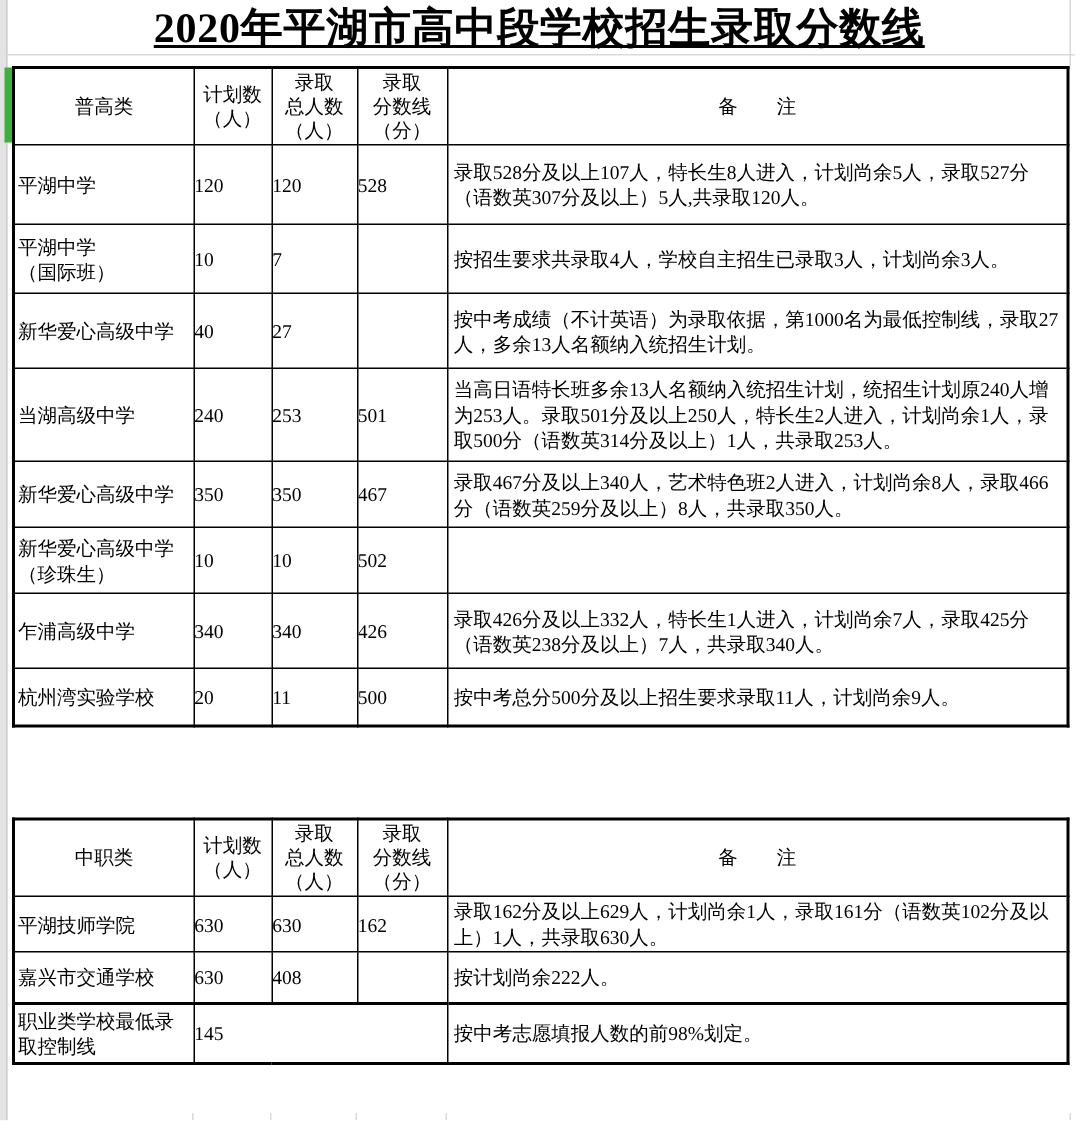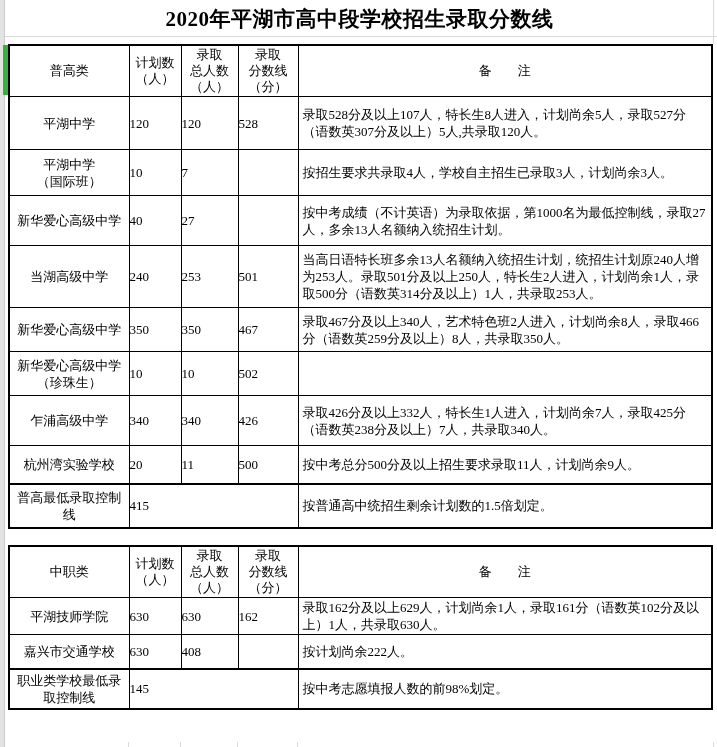--- a/index.html
+++ b/index.html
@@ -2,28 +2,28 @@
 <html><head>
 <meta charset="utf-8">
 <style>
   html,body{margin:0;padding:0;background:#ffffff;}
   .page{position:relative;width:717px;height:747px;overflow:hidden;background:#ffffff;
         font-family:"Liberation Serif","DejaVu Serif",serif;color:#000;}
   .left-strip{position:absolute;left:0;top:0;width:4px;height:747px;background:#e3e3e3;border-right:1px solid #cccccc;}
   .grid-h{position:absolute;left:5px;top:36px;width:712px;height:1px;background:#d9d9d9;}
   .grid-v{position:absolute;width:1px;background:#d9d9d9;}
   .title{position:absolute;left:8px;top:0;width:703px;height:38px;display:flex;align-items:center;justify-content:center;
-         font-size:21px;font-weight:bold;letter-spacing:0.5px;}
+         font-size:28px;font-weight:bold;letter-spacing:0.5px;text-decoration:underline;}
   .green-bar{position:absolute;left:3px;top:45px;width:5px;height:50px;background:#3cb03c;}
   table{position:absolute;left:8px;width:703px;border-collapse:collapse;table-layout:fixed;border:2px solid #000;}
   .t1{top:44px;}
   .t2{top:545px;}
   td{border:1px solid #000;padding:0;vertical-align:middle;font-size:13px;line-height:17px;overflow:hidden;}
   td.hdr{text-align:center;white-space:pre-line;line-height:16px;padding:1px 0;}
-  td.name{text-align:center;white-space:pre-line;padding:1px 2px;}
+  td.name{white-space:pre-line;padding:1px 2px;}
   td.num{font-family:Liberation Serif, serif;}
   td.note{text-align:left;padding:1px 3px 1px 4px;margin-left:39px;}
   tr.ctrl td{border-top:2px solid #000;}
 </style>
 </head>
 <body>
 
 <div class="page">
 
   <div class="left-strip"></div>
@@ -111,25 +111,20 @@
       <td class="num">426</td>
       <td class="note">录取426分及以上332人，特长生1人进入，计划尚余7人，录取425分（语数英238分及以上）7人，共录取340人。</td>
     </tr>
     <tr style="height:38px">
       <td class="name">杭州湾实验学校</td>
       <td class="num">20</td>
       <td class="num">11</td>
       <td class="num">500</td>
       <td class="note">按中考总分500分及以上招生要求录取11人，计划尚余9人。</td>
     </tr>
-    <tr class="ctrl" style="height:44px">
-      <td class="name">普高最低录取控制线</td>
-      <td class="num" colspan="3">415</td>
-      <td class="note">按普通高中统招生剩余计划数的1.5倍划定。</td>
-    </tr>
   </tbody>
     </table>
 
   <table class="t2">
     <colgroup>
       <col style="width:120px">
         <col style="width:52px">
         <col style="width:57px">
         <col style="width:60px">
         <col style="width:414px">

